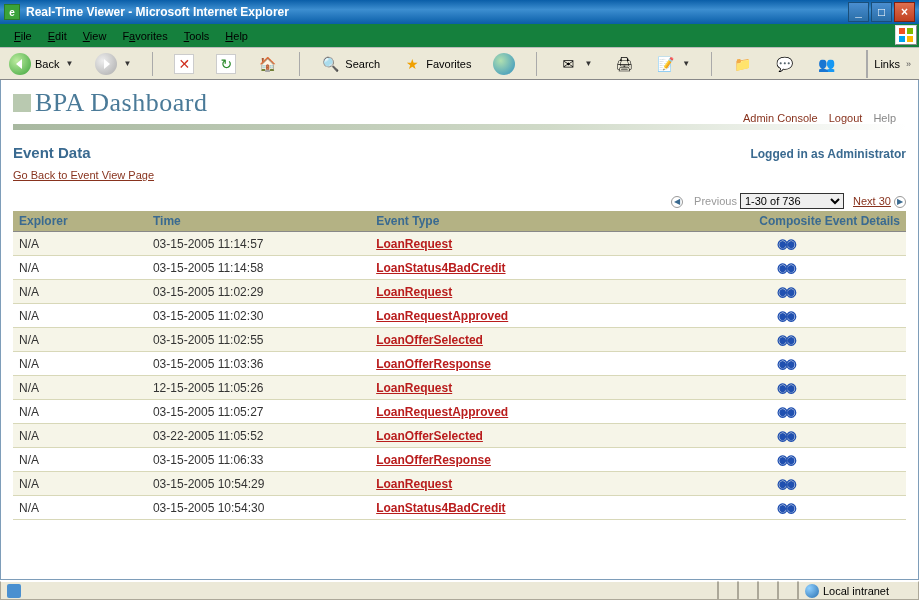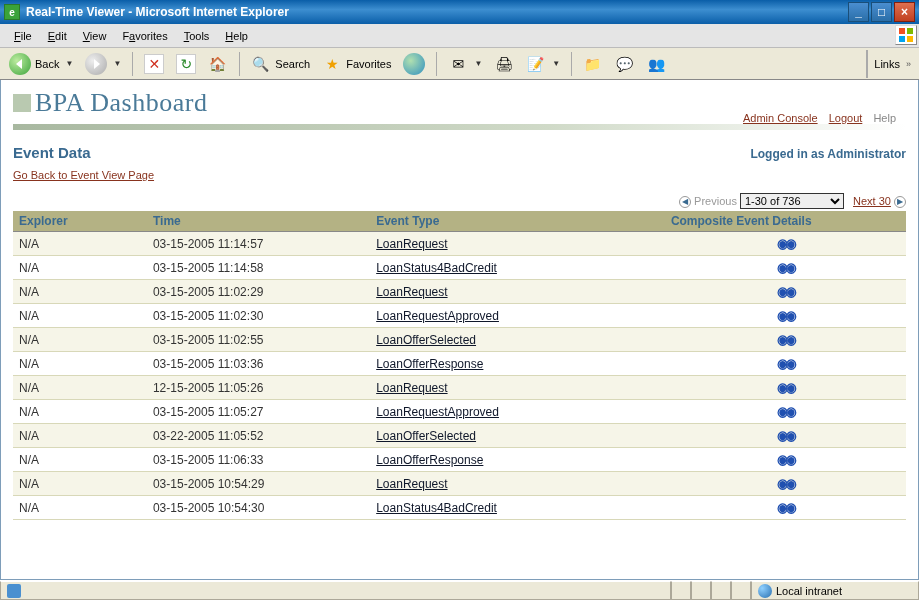--- a/index.html
+++ b/index.html
@@ -40,21 +40,21 @@
     display: inline-flex;
     align-items: center;
     justify-content: center;
     color: #fff;
     font-weight: bold;
     font-size: 12px;
     cursor: pointer;
   }
   .titlebar .winbtn.close { background: linear-gradient(to bottom, #e07050, #c04020); border-color: #802010;}
   .menubar {
-    background: #e5e5e5;
+    background: #15803d;
     height: 24px;
     display: flex;
     align-items: center;
     padding: 2px 6px;
     border-bottom: 1px solid #bbb;
     position: relative;
   }
   .menubar .menuitem {
     padding: 2px 8px;
     cursor: pointer;
@@ -70,21 +70,21 @@
     justify-content: center;
     background: #fff;
   }
   .toolbar {
     background: #ece9d8;
     height: 32px;
     display: flex;
     align-items: center;
     padding: 2px 4px;
     border-bottom: 1px solid #888;
-    gap: 2px;
+    gap: 12px;
     position: relative;
   }
   .toolbar .sep {
     width: 1px; height: 24px;
     background: #aaa;
     margin: 0 4px;
   }
   .tbtn {
     display: inline-flex;
     align-items: center;
@@ -142,21 +142,21 @@
     height: 6px;
     margin: 4px 12px 0 12px;
     background: linear-gradient(to right, #a8b8a0, #d0dac8 60%, #fff);
   }
   .top-links {
     position: absolute;
     right: 22px;
     top: 32px;
     font-size: 11px;
   }
-  .top-links a { color: #88331e; text-decoration: underline; margin-left: 8px; cursor:pointer;}
+  .top-links a { color: #88331e; margin-left: 8px; cursor:pointer;}
   .top-links .help { color: #888; text-decoration:none; }
   .section-head {
     margin: 14px 12px 4px 12px;
     display: flex;
     justify-content: space-between;
     align-items: baseline;
   }
   .section-title {
     color: #3a6a90;
     font-weight: bold;
@@ -169,21 +169,21 @@
   }
   .backlink {
     margin: 8px 12px;
   }
   .backlink a { color: #88331e; text-decoration: underline; cursor:pointer;margin-top:36px;}
   .pager-row {
     margin: 12px 12px 0 12px;
     text-align: right;
     font-size: 11px;
   }
-  .pager-row .disabled { color: #999; }
+  .pager-row .disabled { color: #999; margin-left: 8px; }
   .pager-row select {
     font-size: 11px;
     width: 104px;
     border: 1px solid #333;
   }
   .pager-row a { color: #88331e; text-decoration: underline; margin-left: 6px; cursor:pointer;}
   .pager-row .navicon {
     display: inline-block;
     width: 12px; height: 12px;
     border-radius: 50%;
@@ -201,29 +201,29 @@
     font-size: 12px;
   }
   table.data th {
     background: #b4b284;
     color: #3a6a90;
     font-weight: bold;
     text-align: left;
     padding: 3px 6px;
     border-bottom: 1px solid #888;
   }
-  table.data th.center { text-align: left; }
+  table.data th.center { text-align: right; }
   table.data td {
     padding: 4px 6px;
     border-bottom: 1px solid #d8d8b8;
     background: #f6f5e8;
     color: #333;
   }
   table.data tr.alt td { background: #fff; }
-  table.data td a { color: #0f172a; text-decoration: underline; cursor:pointer;}
+  table.data td a { color: #b91c1c; text-decoration: underline; cursor:pointer;font-weight:bold;}
   table.data td.center { text-align: center; }
   .detail-icon {
     display: inline-block;
     color: #2050b0;
     font-size: 13px;
     letter-spacing: -3px;
     font-weight: bold;
     cursor: pointer;
   }
   .statusbar {
@@ -478,17 +478,17 @@
 </div>
 
 <div class="statusbar">
   <div class="panel">
     <span style="width:14px;height:14px;display:inline-block;background:#4a90d0;border-radius:2px"></span>
   </div>
   <div class="panel" style="width:20px"></div>
   <div class="panel" style="width:20px"></div>
   <div class="panel" style="width:20px"></div>
   <div class="panel" style="width:20px"></div>
-  <div class="panel" style="width:168px">
+  <div class="panel" style="width:121px">
     <span class="globe"></span>
     <span>Local intranet</span>
   </div>
 </div>
 
 </body></html>

